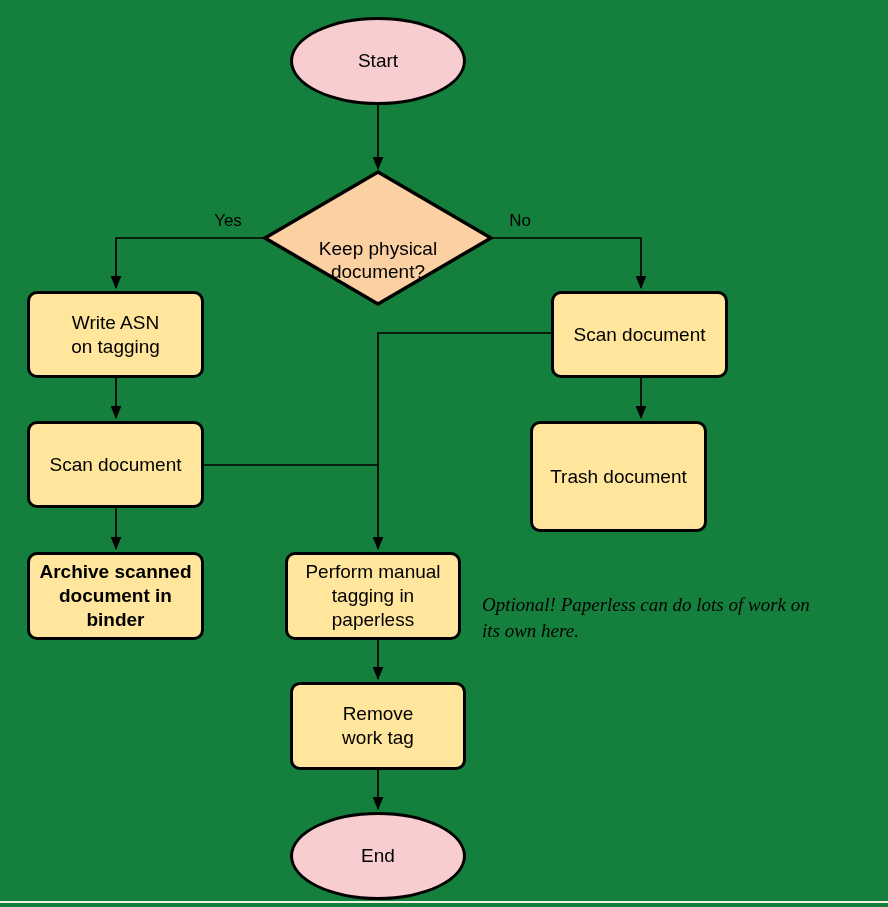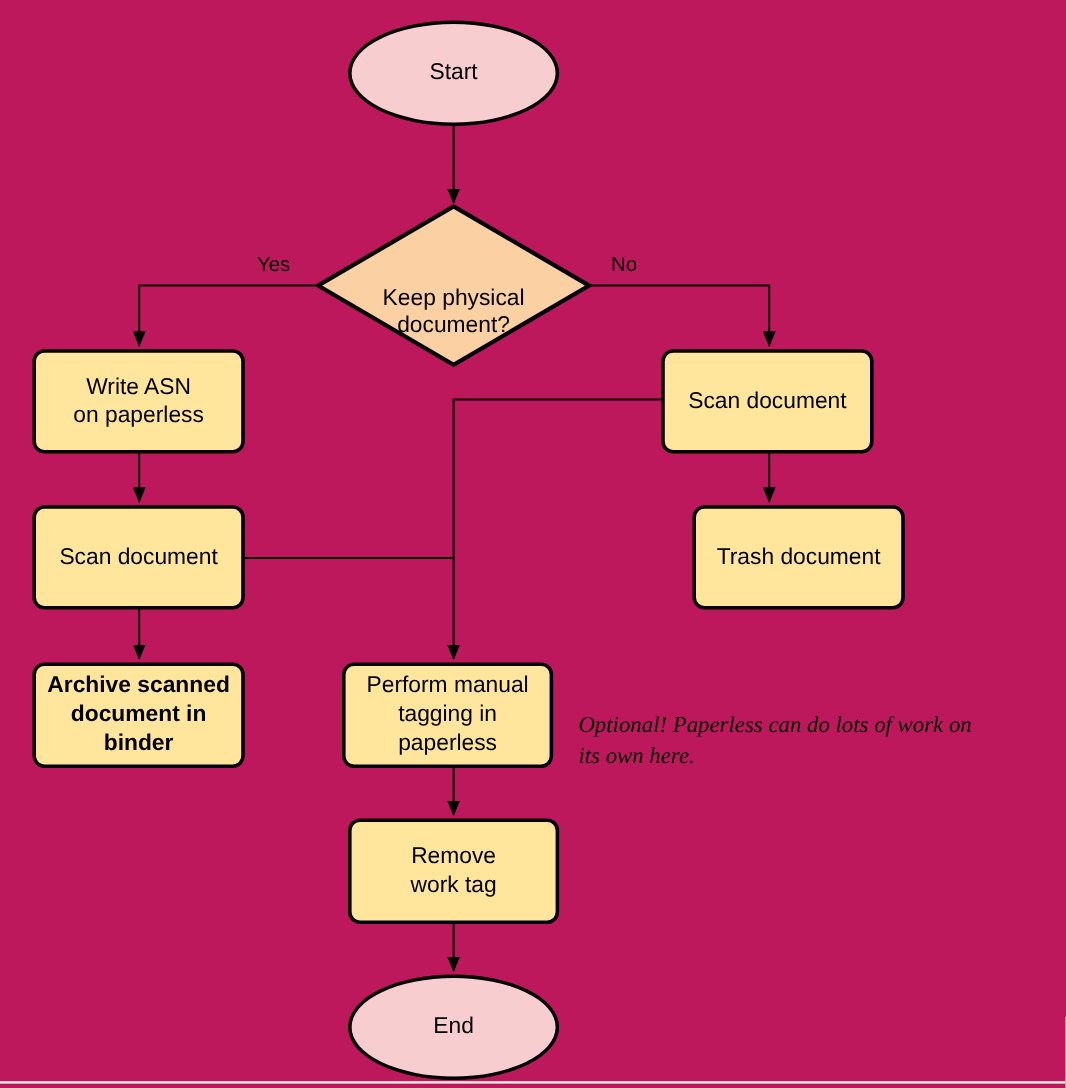--- a/index.html
+++ b/index.html
@@ -1,20 +1,20 @@
 <!DOCTYPE html>
 <html><head>
 <meta charset="utf-8">
 <style>
   html, body { margin: 0; padding: 0; background: #ffffff; }
   .canvas {
     position: relative;
     width: 888px;
     height: 907px;
-    background: #be185d;
+    background: #15803d;
     overflow: hidden;
     font-family: "Liberation Sans", sans-serif;
     color: #000000;
   }
   svg.edges {
     position: absolute;
     left: 0; top: 0;
     width: 888px; height: 907px;
   }
   .edge {
@@ -113,35 +113,35 @@
   <div class="decision-label" style="left:278px; top:196px; width:200px; height:88px;">
     <span>Keep physical
 document?</span>
   </div>
 
   <div class="edge-label" style="left:203px; top:211px; width:50px;">Yes</div>
   <div class="edge-label" style="left:495px; top:211px; width:50px;">No</div>
 
   <div class="node process" style="left:27px; top:291px; width:177px; height:87px;">
     <span>Write ASN
-on paperless</span>
+on tagging</span>
   </div>
   <div class="node process" style="left:27px; top:421px; width:177px; height:87px;">
     <span>Scan document</span>
   </div>
   <div class="node process" style="left:27px; top:552px; width:177px; height:88px;font-weight:bold;">
     <span>Archive scanned
 document in
 binder</span>
   </div>
 
   <div class="node process" style="left:551px; top:291px; width:177px; height:87px;">
     <span>Scan document</span>
   </div>
-  <div class="node process" style="left:577px; top:421px; width:177px; height:87px;">
+  <div class="node process" style="left:530px; top:421px; width:177px; height:111px;">
     <span>Trash document</span>
   </div>
 
   <div class="node process" style="left:285px; top:552px; width:176px; height:88px;">
     <span>Perform manual
 tagging in
 paperless</span>
   </div>
   <div class="node process" style="left:290px; top:682px; width:176px; height:88px;">
     <span>Remove

